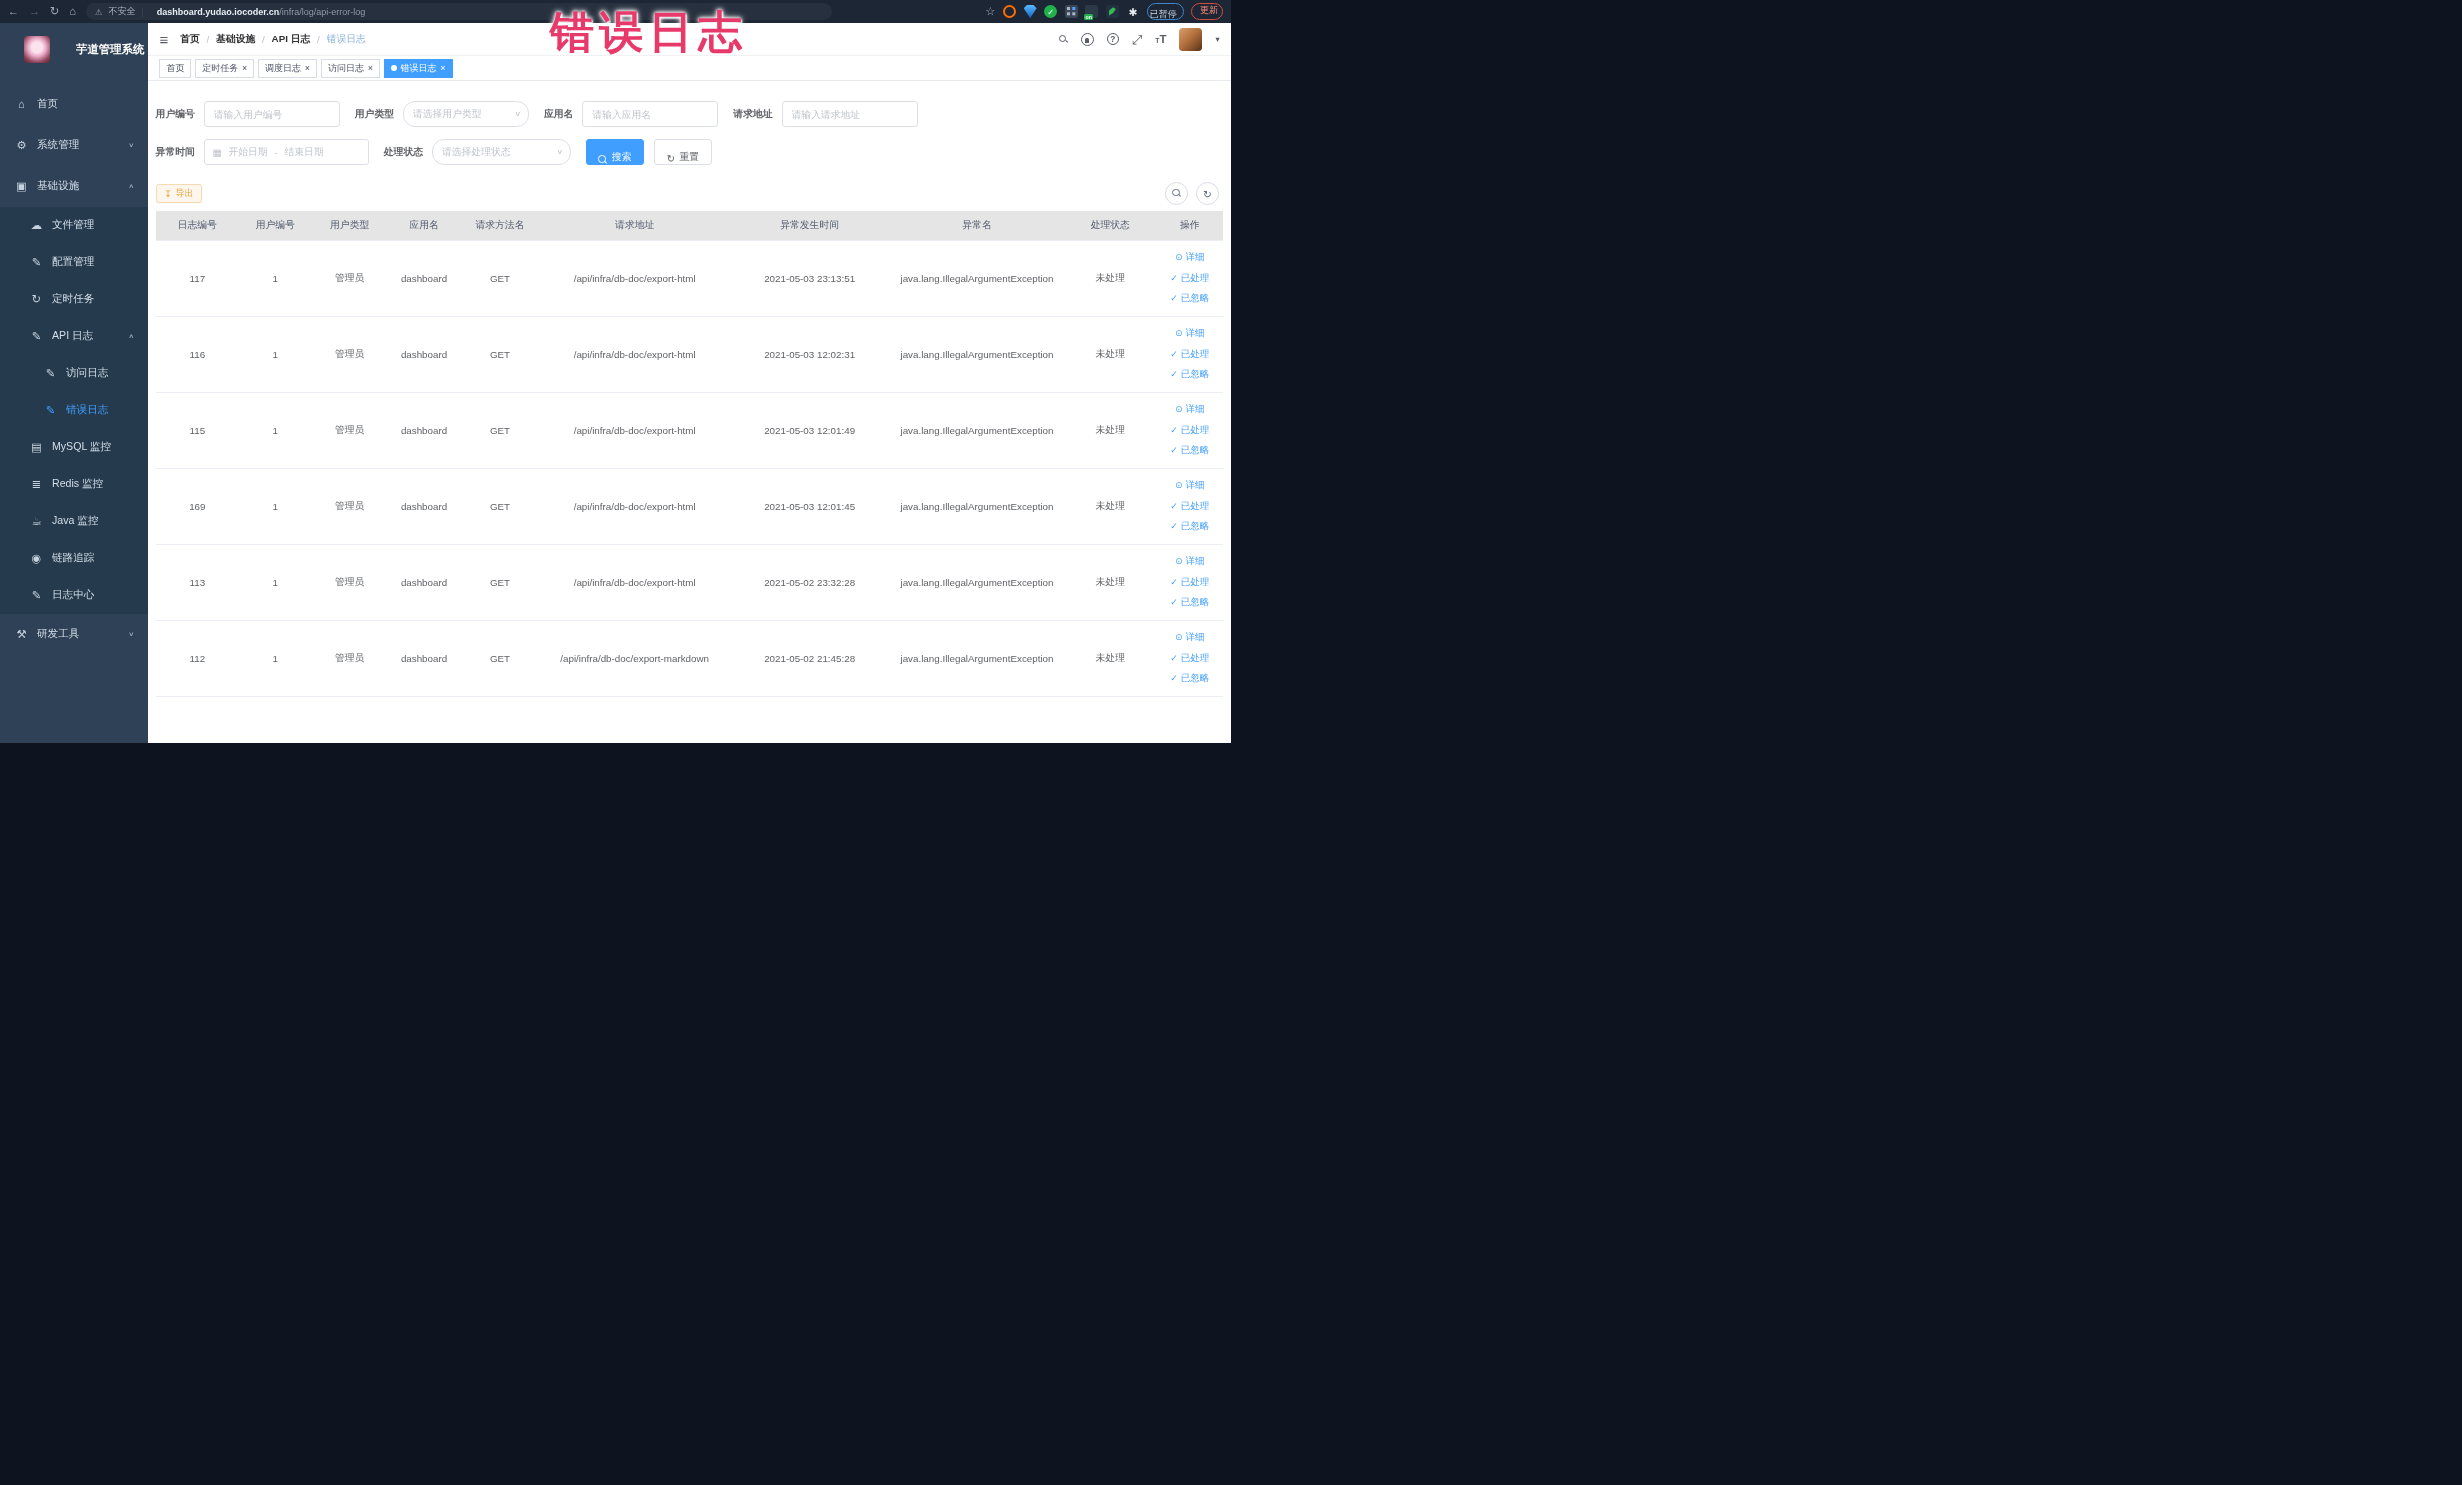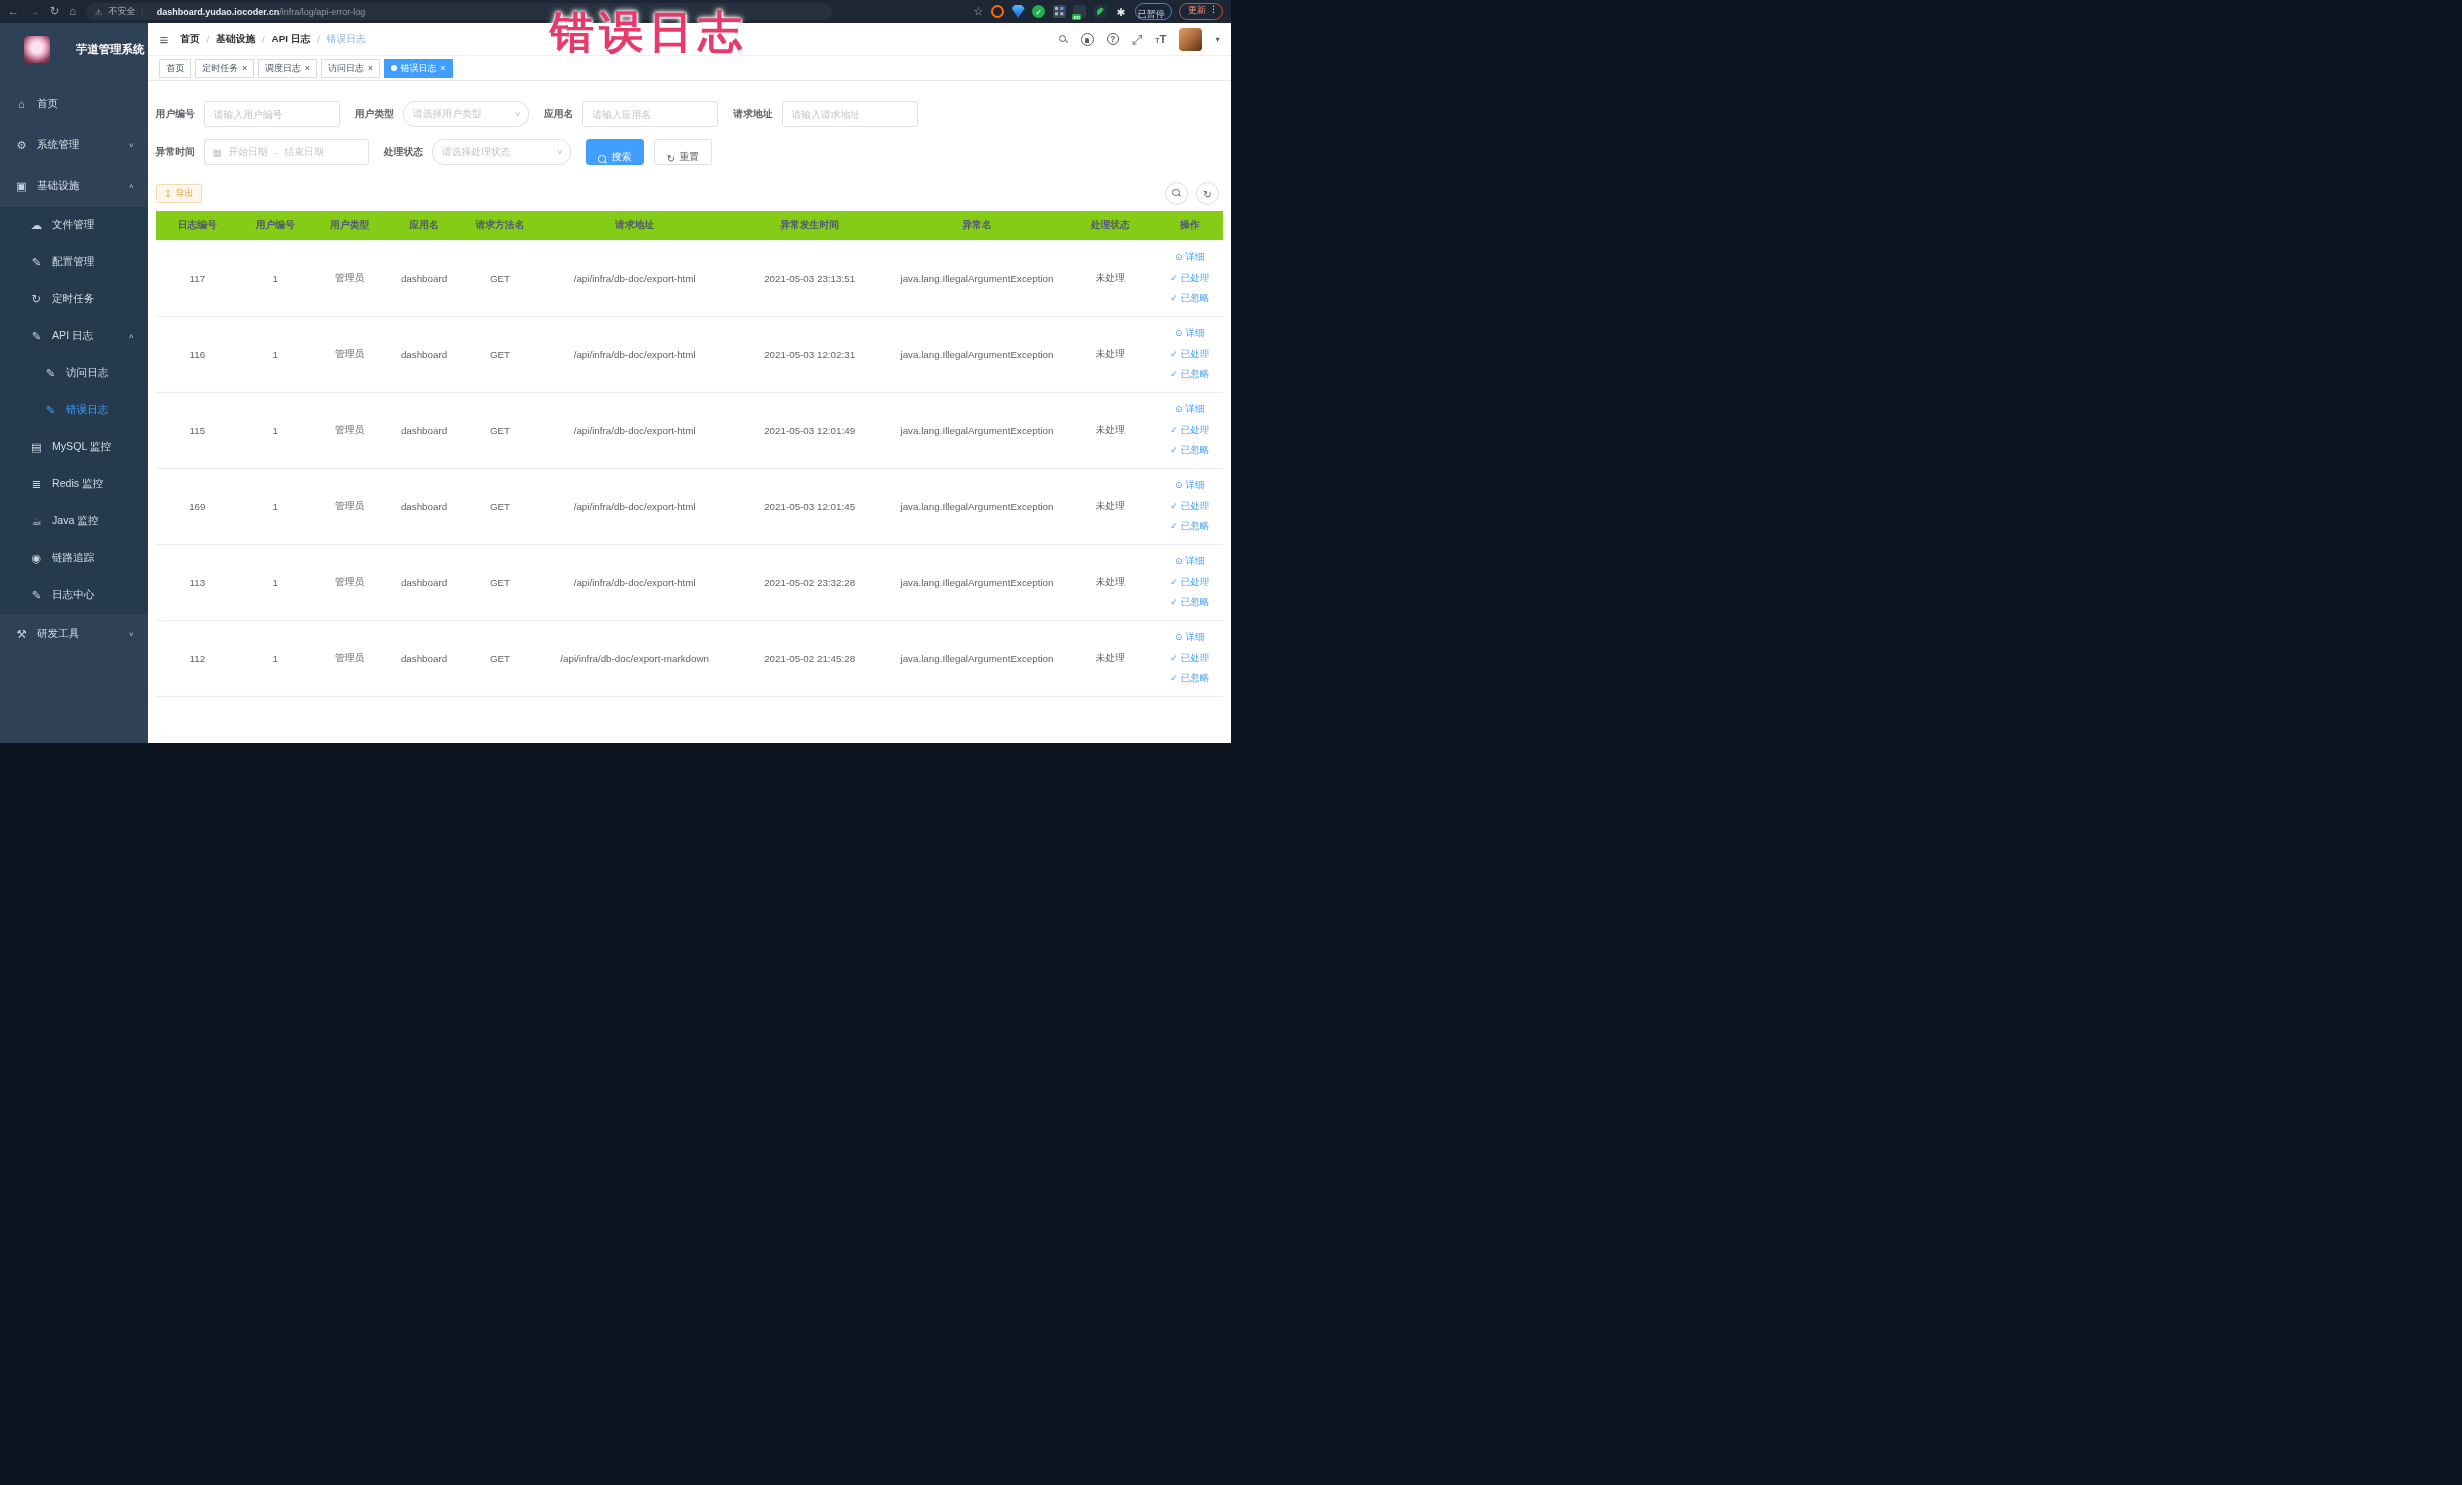--- a/index.html
+++ b/index.html
@@ -24,21 +24,21 @@
   .ext-green { background:#21b14c; border-radius:50%; color:#fff; font-size:8.3px; display:flex; align-items:center; justify-content:center; }
   .ext-grid { background:#3a4656; border-radius:2.3px; }
   .ext-grid::before { content:""; position:absolute; left:2.3px; top:2.3px; width:3px; height:3px; background:#aab6c5; box-shadow:5.3px 0 0 #4da3ff,0 5.3px 0 #aab6c5,5.3px 5.3px 0 #aab6c5; }
   .ext-on { background:#2c3949; border-radius:2.3px; }
   .ext-on .on-badge { position:absolute; left:-1.5px; bottom:-2.3px; background:#21b14c; color:#fff; font-size:5.3px; font-weight:700; padding:0 1.5px; border-radius:1.5px; line-height:6.8px; }
   .ext-leaf { background:#233041; border-radius:2.3px; }
   .ext-leaf::before { content:""; position:absolute; left:3px; top:2.3px; width:6.8px; height:8.3px; background:#35b950; clip-path:polygon(0 100%,0 40%,60% 0,100% 20%,60% 70%); }
   .ext-paw { background:transparent; color:#e8edf3; font-size:10.6px; display:flex; align-items:center; justify-content:center; }
   .profile-pill { height:16.7px; border:1.5px solid #3f87c9; border-radius:9px; display:flex; align-items:center; gap:3.8px; padding:0 6px 0 1.5px; color:#c9d8ea; font-size:9px; cursor:pointer;flex-direction:column; }
   .emoji { width:12px; height:12px; border-radius:50%; background:radial-gradient(circle at 35% 30%,#ffe787,#ffc93b 70%,#e8a60e); }
-  .update-pill { height:16.7px; border:1.5px solid #cf4f3e; border-radius:9px; display:flex; align-items:flex-start; gap:3px; padding:0 4.5px 0 7.6px; color:#ff8d7a; font-size:9px; cursor:pointer; }
+  .update-pill { height:16.7px; border:1.5px solid #cf4f3e; border-radius:9px; display:flex; align-items:center; gap:15px; padding:0 4.5px 0 7.6px; color:#ff8d7a; font-size:9px; cursor:pointer;flex-direction:column; }
   .kebab { color:#dfe6ee; font-size:9px; }
 
   
   .app { display:flex; height:721px; }
   .sidebar { width:148px; flex-shrink:0; background:#2f4156; overflow:hidden; }
   .logo { height:53px; display:flex; align-items:center; padding-left:23.5px; gap:26px; cursor:pointer; }
   .logo-img { width:26.5px; height:26.5px; border-radius:3.8px; flex-shrink:0;
     background:radial-gradient(circle at 50% 42%,#fbe3ee 0 26%,#e9a8c6 45%,#8c4258 75%,#58222f 100%); }
   .logo-title { color:#fff; font-size:11.4px; font-weight:700; white-space:nowrap; }
   .menu { padding-top:7.6px; }
@@ -105,21 +105,21 @@
   
   .toolbar-row { margin-top:16.7px; display:flex; align-items:center; }
   .btn-export { height:19.7px; display:inline-flex; align-items:center; gap:3.8px; padding:0 7.6px; font-size:9px; color:#e6a23c; background:#fdf6ec; border:0.8px solid #f5dab1; border-radius:2.3px; cursor:pointer; }
   .right-tools { margin-left:auto; display:flex; gap:7.6px; margin-right:4.5px; }
   .circle-btn { width:23px; height:23px; border-radius:50%; border:0.8px solid #d9dce3; background:#fff; display:flex; align-items:center; justify-content:center; color:#667083; cursor:pointer; font-size:10.6px; }
 
   
   table { width:100%; border-collapse:collapse; table-layout:fixed; margin-top:6px; }
   col.c1{width:83px} col.c2{width:72px} col.c3{width:76px} col.c4{width:72px} col.c5{width:79px}
   col.c6{width:189px} col.c7{width:159px} col.c8{width:174px} col.c9{width:91px} col.c10{width:67px}
-  th { height:29px; font-size:9.8px; font-weight:700; color:#515a6e; background:#84cc16; border-bottom:0.8px solid #ebeef5; text-align:center; white-space:nowrap; }
+  th { height:29px; font-size:9.8px; font-weight:400; color:#515a6e; background:#e5e5e5; border-bottom:0.8px solid #ebeef5; text-align:center; white-space:nowrap; }
   td { height:76px; border-bottom:0.8px solid #ebeef5; font-size:9.8px; color:#606266; text-align:center; padding:0 3px; white-space:nowrap; overflow:hidden; text-overflow:ellipsis; }
   .op-cell { line-height:20.4px; }
   .op-link { display:flex; align-items:center; justify-content:center; gap:3px; color:#409eff; font-size:9.5px; cursor:pointer; text-decoration:none; }
   .op-ic { font-size:9px; }
 
   
   .annotation { position:absolute; left:550px; top:3px; font-size:44px; font-weight:800; letter-spacing:5.3px; color:#e8396b; z-index:50; pointer-events:none; white-space:nowrap;
     text-shadow:0 0 2.3px #fff,0 0 4.5px #fff,0 0 7.6px rgba(255,255,255,.95),1.5px 1.5px 0.8px rgba(255,255,255,.65); }
 </style>
 </head>

